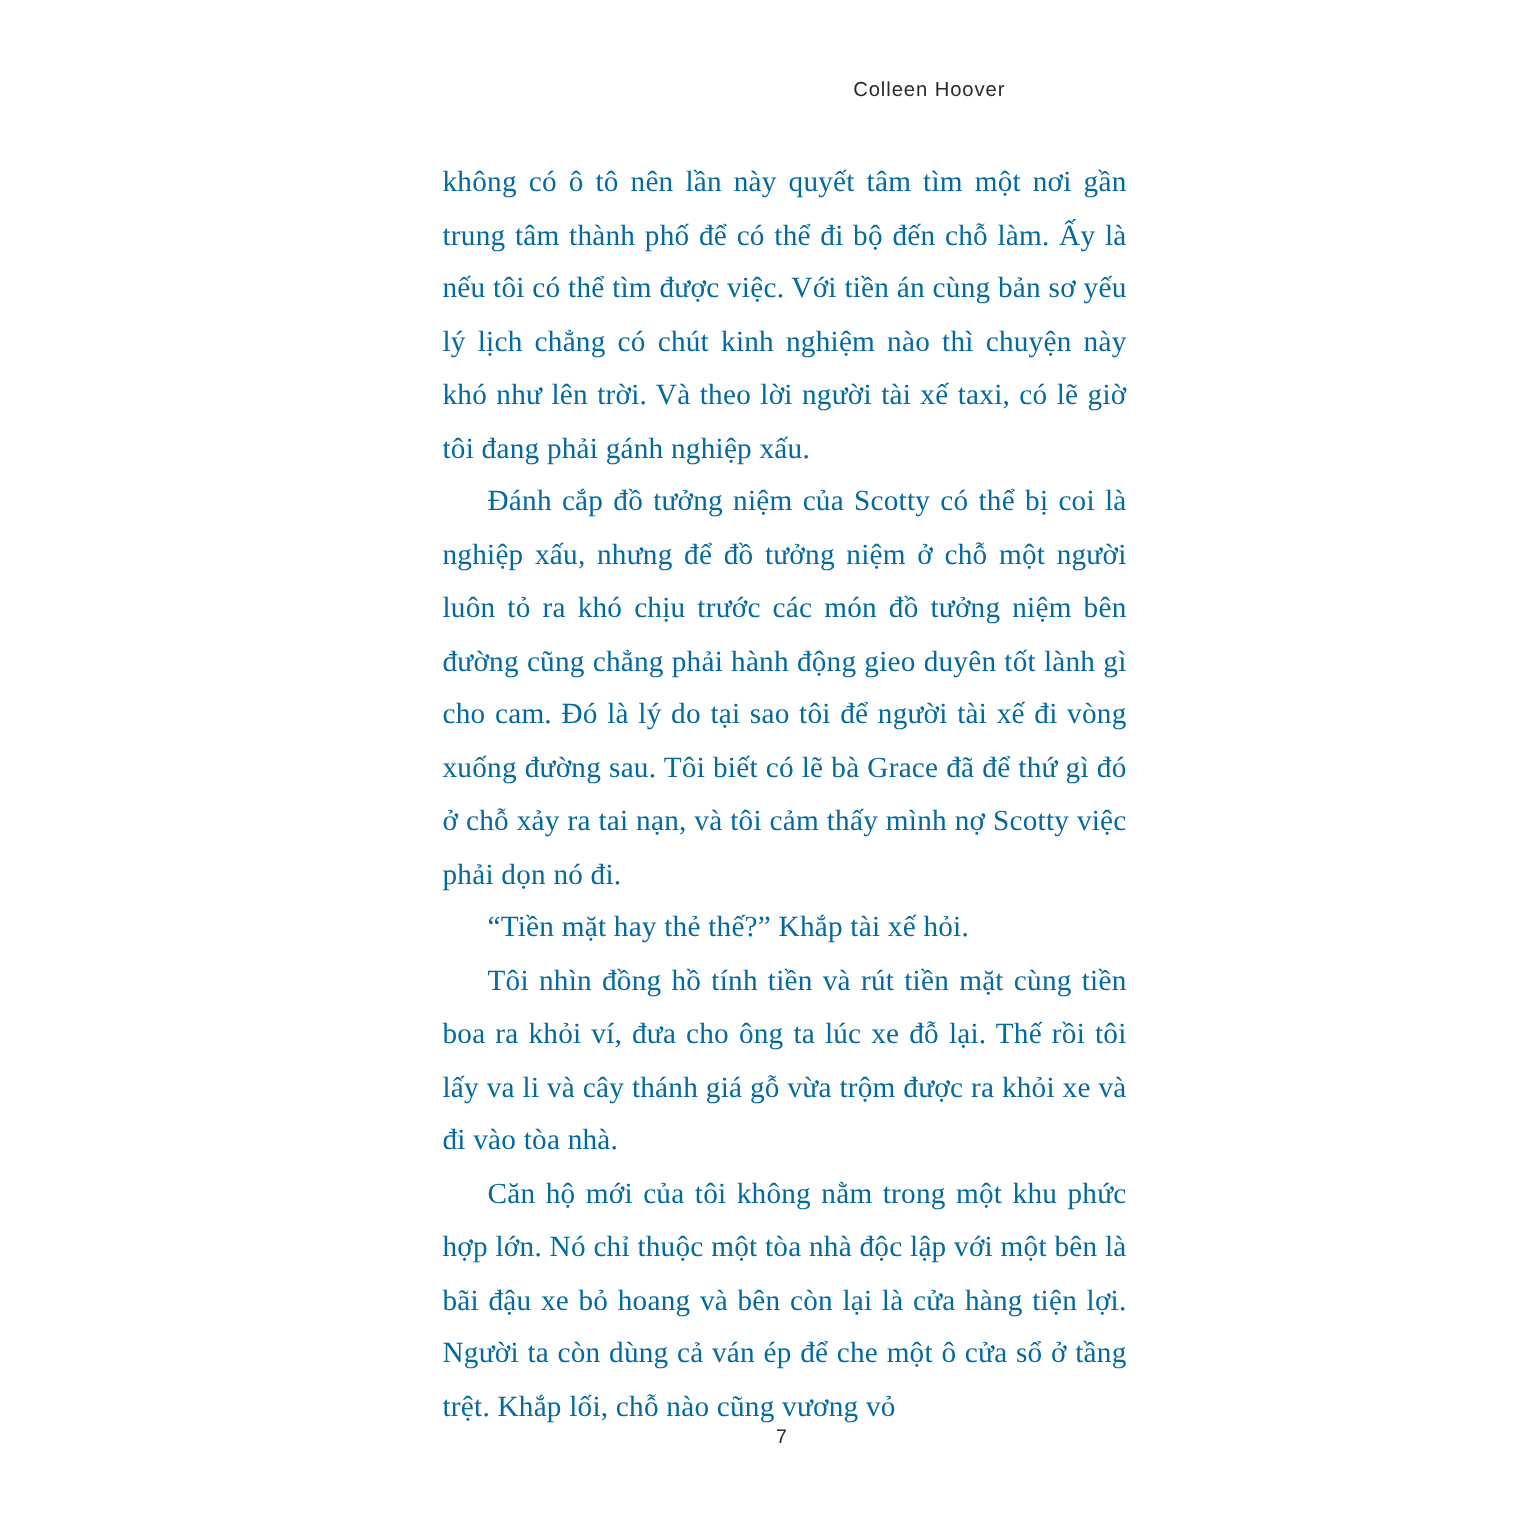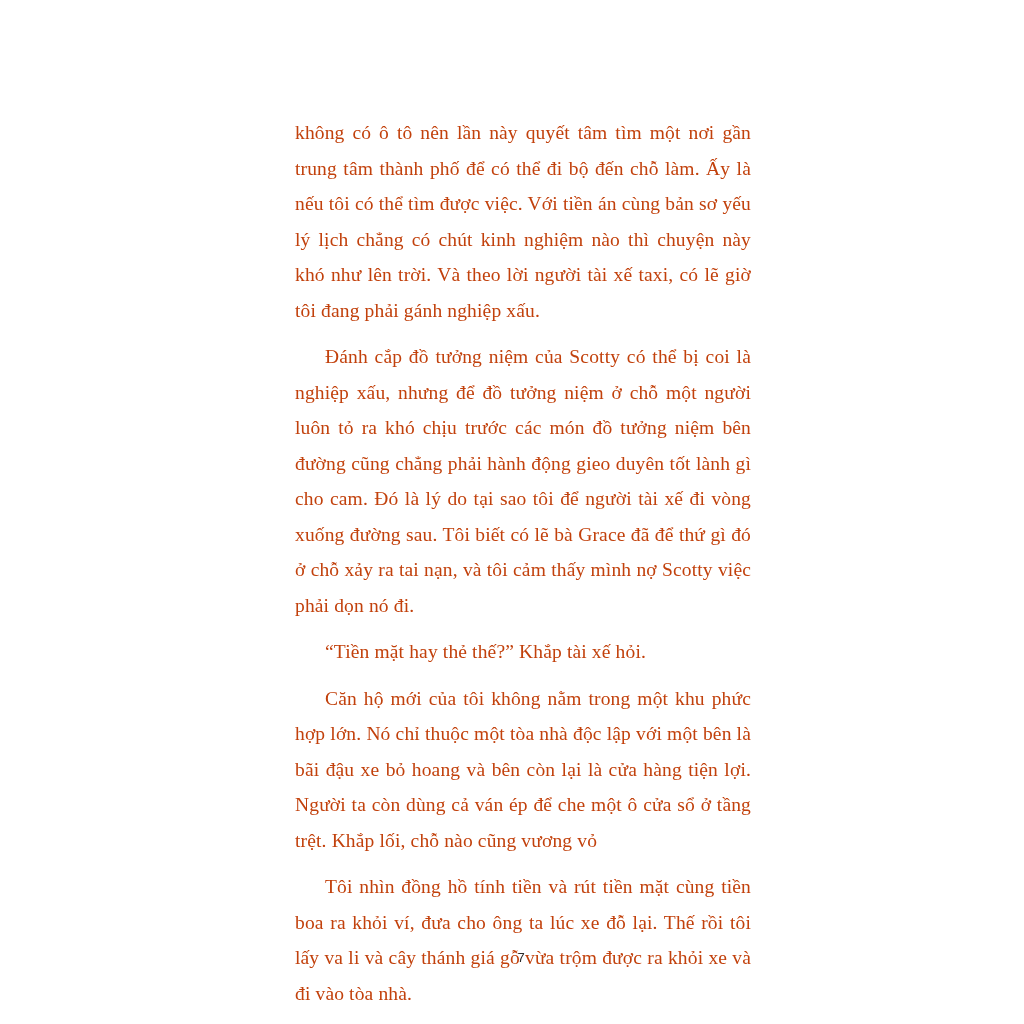--- a/index.html
+++ b/index.html
@@ -33,26 +33,26 @@
     letter-spacing: 0.6px;
     color: #2b2b2b;
   }
   .text-block {
     position: absolute;
     top: 104px;
     left: 295px;
     width: 456px;
   }
   .para {
-    margin: 11px 0 0 0;
+    margin: 0 0 0 0;
     font-size: 19.5px;
     line-height: 35.5px;
     text-align: justify;
     text-justify: inter-word;
-    color: #c2410c;
+    color: #0369a1;
     letter-spacing: 0.15px;
   }
   .para + .para {
     text-indent: 30px;
   }
   .folio {
     position: absolute;
     top: 950px;
     left: 0;
     width: 1024px;
@@ -62,24 +62,25 @@
     font-family: "Liberation Sans", sans-serif;
     font-size: 13px;
     color: #2b2b2b;
   }
 </style>
 </head>
 <body>
 
 <div class="page">
 
+  <div class="running-head">Colleen Hoover</div>
 
   <div class="text-block">
     <p class="para">không có ô tô nên lần này quyết tâm tìm một nơi gần trung tâm thành phố để có thể đi bộ đến chỗ làm. Ấy là nếu tôi có thể tìm được việc. Với tiền án cùng bản sơ yếu lý lịch chẳng có chút kinh nghiệm nào thì chuyện này khó như lên trời. Và theo lời người tài xế taxi, có lẽ giờ tôi đang phải gánh nghiệp xấu.</p>
     <p class="para">Đánh cắp đồ tưởng niệm của Scotty có thể bị coi là nghiệp xấu, nhưng để đồ tưởng niệm ở chỗ một người luôn tỏ ra khó chịu trước các món đồ tưởng niệm bên đường cũng chẳng phải hành động gieo duyên tốt lành gì cho cam. Đó là lý do tại sao tôi để người tài xế đi vòng xuống đường sau. Tôi biết có lẽ bà Grace đã để thứ gì đó ở chỗ xảy ra tai nạn, và tôi cảm thấy mình nợ Scotty việc phải dọn nó đi.</p>
     <p class="para">“Tiền mặt hay thẻ thế?” Khắp tài xế hỏi.</p>
+    <p class="para">Tôi nhìn đồng hồ tính tiền và rút tiền mặt cùng tiền boa ra khỏi ví, đưa cho ông ta lúc xe đỗ lại. Thế rồi tôi lấy va li và cây thánh giá gỗ vừa trộm được ra khỏi xe và đi vào tòa nhà.</p>
     <p class="para">Căn hộ mới của tôi không nằm trong một khu phức hợp lớn. Nó chỉ thuộc một tòa nhà độc lập với một bên là bãi đậu xe bỏ hoang và bên còn lại là cửa hàng tiện lợi. Người ta còn dùng cả ván ép để che một ô cửa sổ ở tầng trệt. Khắp lối, chỗ nào cũng vương vỏ</p>
-    <p class="para">Tôi nhìn đồng hồ tính tiền và rút tiền mặt cùng tiền boa ra khỏi ví, đưa cho ông ta lúc xe đỗ lại. Thế rồi tôi lấy va li và cây thánh giá gỗ vừa trộm được ra khỏi xe và đi vào tòa nhà.</p>
   </div>
 
   <div class="folio">7</div>
 
 </div>
 
 </body></html>

